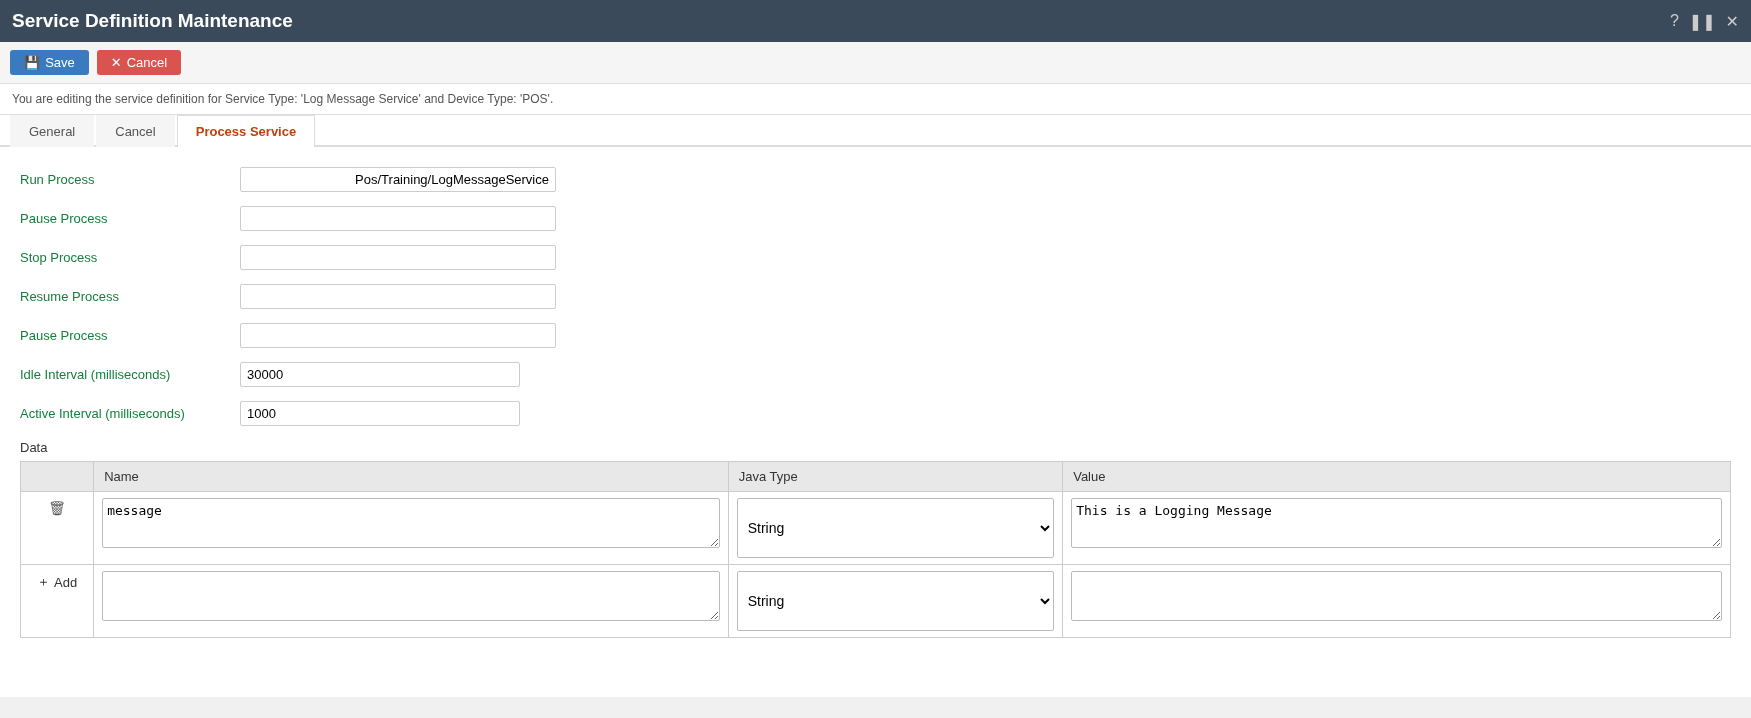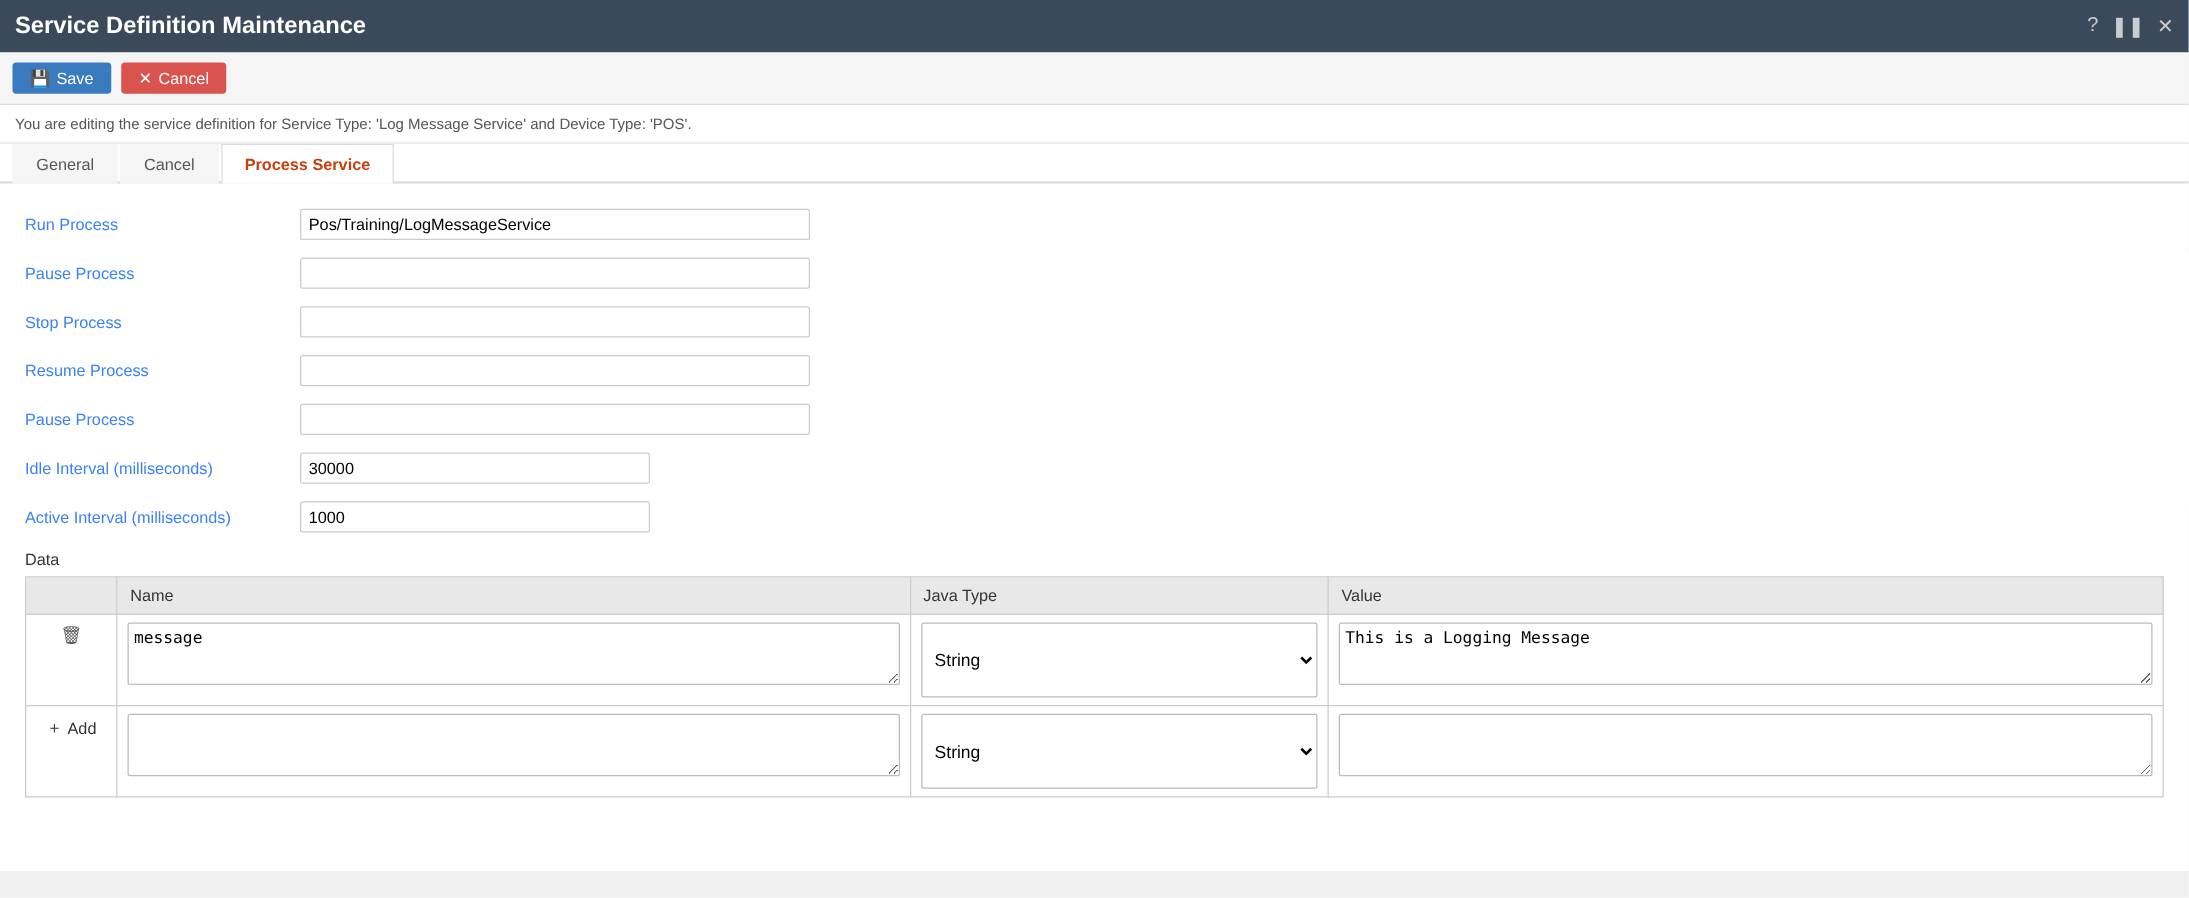--- a/index.html
+++ b/index.html
@@ -97,33 +97,34 @@
 
     
     .form-row {
       display: flex;
       align-items: center;
       margin-bottom: 14px;
     }
     .form-label {
       width: 220px;
       font-size: 13px;
-      color: #3b82f6;
+      color: #15803d;
       flex-shrink: 0;
     }
     .form-input {
       width: 280px;
       padding: 4px 6px;
       border: 1px solid #ccc;
       border-radius: 2px;
       font-size: 13px;
       background: #fff;
     }
     .form-input-wide {
-      width: 408px;
+      width: 316px;
+      text-align: right;
     }
 
     
     .section-label {
       font-size: 13px;
       color: #333;
       margin-top: 6px;
     }
 
     

